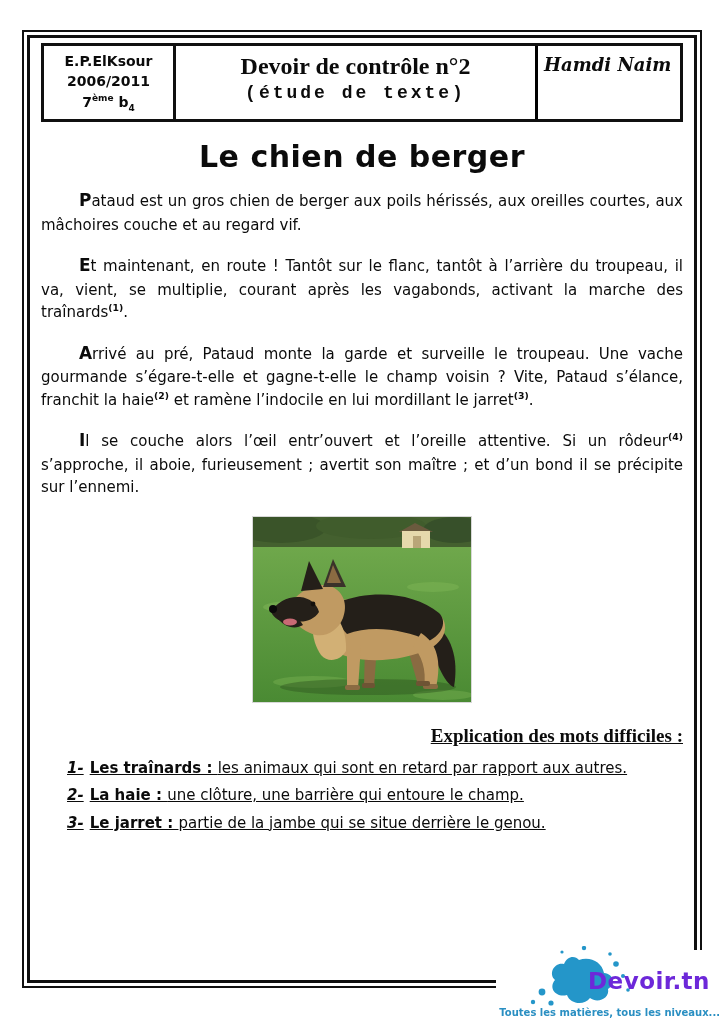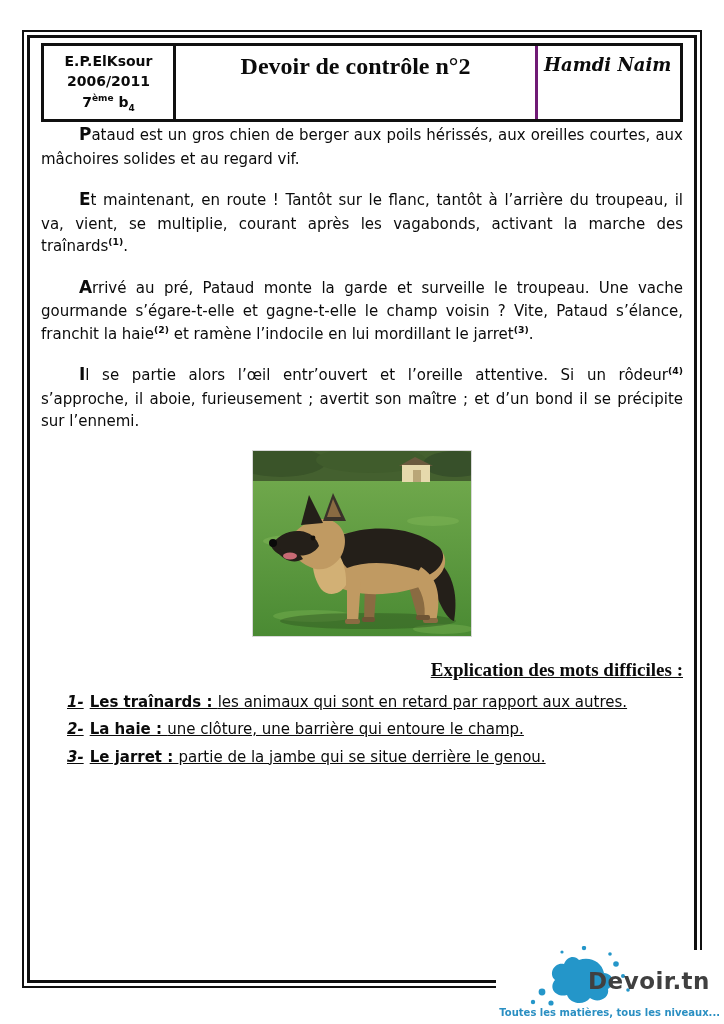--- a/index.html
+++ b/index.html
@@ -19,21 +19,21 @@
   }
   
   .header-table{display:flex;border:3px solid #101010;align-items:stretch;background:#fff;}
   .cell{padding:5px 6px;box-sizing:border-box;}
   .cell-left{
     width:132px;border-right:3px solid #101010;text-align:center;
     font-weight:bold;font-size:14px;line-height:1.45;
   }
   .cell-left sup{font-size:9px;}
   .cell-left sub{font-size:9px;}
-  .cell-center{flex:1;text-align:center;border-right:3px solid #701a75;padding-top:7px;}
+  .cell-center{flex:1;text-align:center;border-right:3px solid #000000;padding-top:7px;}
   .exam-title{font-family:"Liberation Serif","DejaVu Serif",serif;font-weight:bold;font-size:24px;line-height:1.15;}
   .exam-subtitle{font-family:"Liberation Mono","DejaVu Sans Mono",monospace;font-weight:bold;font-size:18px;letter-spacing:3px;margin-top:2px;}
   .cell-right{width:142px;text-align:left;padding-top:8px;}
   .teacher{font-family:"DejaVu Serif","Liberation Serif",serif;font-style:italic;font-weight:bold;font-size:18px;}
   
   .doc-title{text-align:center;font-weight:bold;font-size:30px;margin:17px 0 14px 0;letter-spacing:0.5px;}
   .para{font-size:15px;line-height:1.5;text-align:justify;text-indent:38px;margin:0 0 17px 0;}
   .lead{font-weight:bold;font-size:1.13em;}
   .fnref{font-weight:bold;font-size:0.62em;vertical-align:super;line-height:0;}
   
@@ -60,32 +60,34 @@
   <div class="frame-inner">
 
     <div class="header-table">
       <div class="cell cell-left">
         <div>E.P.ElKsour</div>
         <div>2006/2011</div>
         <div><span>7</span><sup>ème</sup> <span>b</span><sub>4</sub></div>
       </div>
       <div class="cell cell-center">
         <div class="exam-title">Devoir de contrôle n°2</div>
+        <div class="exam-subtitle">(étude de texte)</div>
       </div>
       <div class="cell cell-right">
         <div class="teacher">Hamdi Naim</div>
       </div>
     </div>
 
+    <div class="doc-title">Le chien de berger</div>
 
     <div id="paragraphs">
-        <p class="para"><span class="lead">P</span><span>ataud est un gros chien de berger aux poils hérissés, aux oreilles courtes, aux mâchoires solides et au regard vif.</span></p>
+        <p class="para"><span class="lead">P</span><span>ataud est un gros chien de berger aux poils hérissés, aux oreilles courtes, aux mâchoires couche et au regard vif.</span></p>
         <p class="para"><span class="lead">E</span><span>t maintenant, en route ! Tantôt sur le flanc, tantôt à l’arrière du troupeau, il va, vient, se multiplie, courant après les vagabonds, activant la marche des traînards</span><span class="fnref">(1)</span><span>.</span></p>
         <p class="para"><span class="lead">A</span><span>rrivé au pré, Pataud monte la garde et surveille le troupeau. Une vache gourmande s’égare-t-elle et gagne-t-elle le champ voisin ? Vite, Pataud s’élance, franchit la haie</span><span class="fnref">(2)</span><span> et ramène l’indocile en lui mordillant le jarret</span><span class="fnref">(3)</span><span>.</span></p>
-        <p class="para"><span class="lead">I</span><span>l se partie alors l’œil entr’ouvert et l’oreille attentive. Si un rôdeur</span><span class="fnref">(4)</span><span> s’approche, il aboie, furieusement ; avertit son maître ; et d’un bond il se précipite sur l’ennemi.</span></p>
+        <p class="para"><span class="lead">I</span><span>l se couche alors l’œil entr’ouvert et l’oreille attentive. Si un rôdeur</span><span class="fnref">(4)</span><span> s’approche, il aboie, furieusement ; avertit son maître ; et d’un bond il se précipite sur l’ennemi.</span></p>
       </div>
 
     <div class="photo-wrap">
       <svg viewBox="0 0 218 185" aria-hidden="true">
         <defs>
           <linearGradient id="grass" x1="0" y1="0" x2="0" y2="1">
             <stop offset="0" stop-color="#76ad50"></stop>
             <stop offset="1" stop-color="#4a8a33"></stop>
           </linearGradient>
         </defs>
@@ -161,15 +163,15 @@
       <circle cx="9" cy="56" r="2.2"></circle>
       <circle cx="27" cy="57" r="2.6"></circle>
       <circle cx="92" cy="18" r="2.8"></circle>
       <circle cx="99" cy="30" r="2"></circle>
       <circle cx="86" cy="8" r="1.8"></circle>
       <circle cx="60" cy="2" r="2.2"></circle>
       <circle cx="38" cy="6" r="1.6"></circle>
       <circle cx="104" cy="44" r="1.8"></circle>
     </g>
   </svg>
-  <div class="brand" style="color: #404040; text-align: right;">Devoir.tn</div>
+  <div class="brand" style="color: #6d28d9; text-align: right;">Devoir.tn</div>
   <div class="tagline" style="color: rgb(42, 143, 194); margin-left: 12px;">Toutes les matières, tous les niveaux...</div>
 </div>
 
 </body></html>

